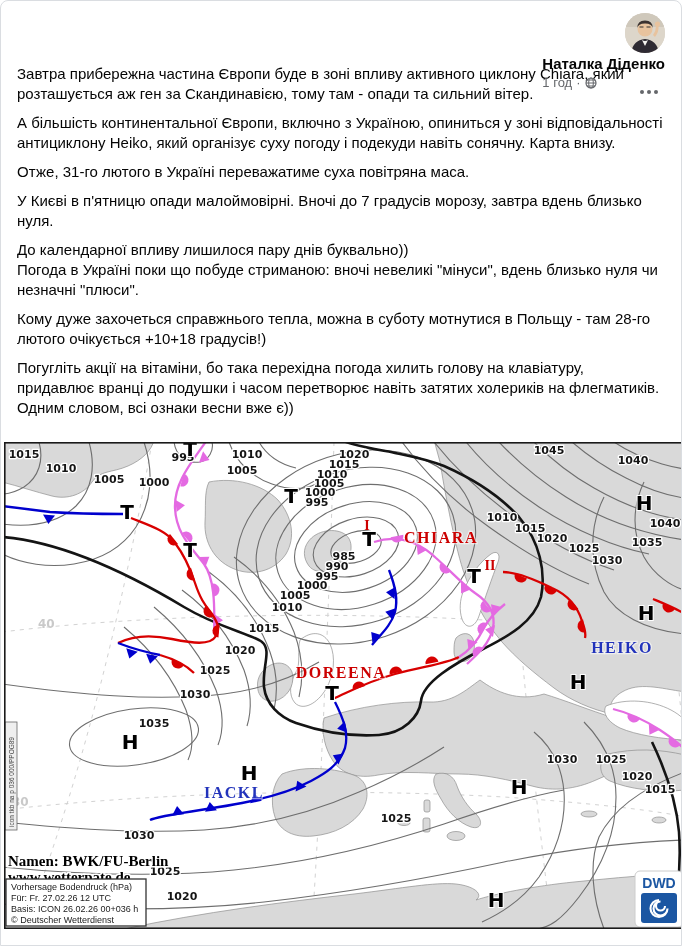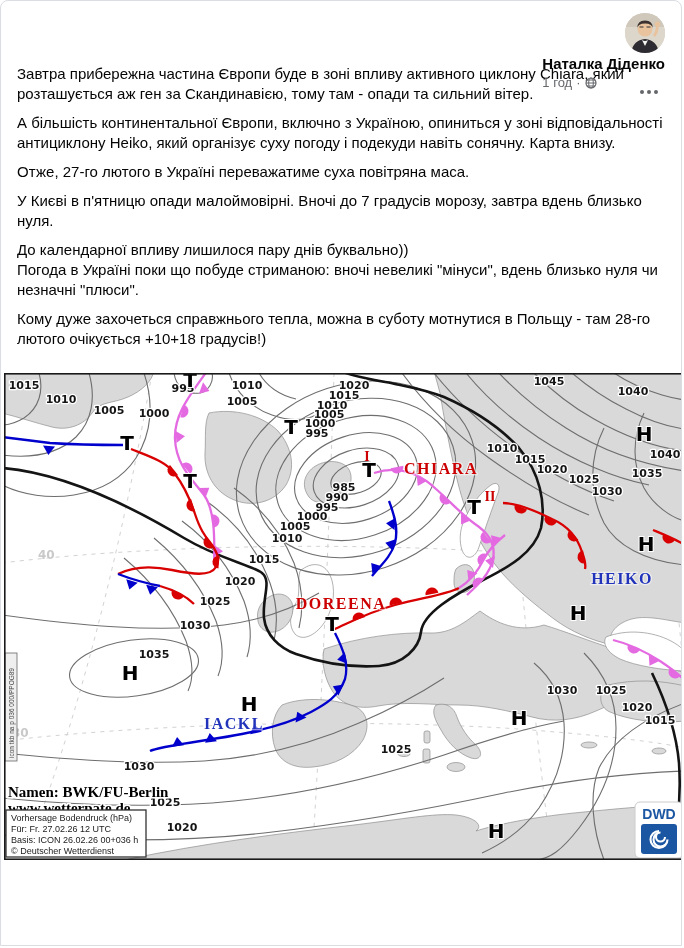--- a/index.html
+++ b/index.html
@@ -74,25 +74,27 @@
         <circle cx="3" cy="3" r="2" fill="#65676b"></circle>
           <circle cx="10" cy="3" r="2" fill="#65676b"></circle>
           <circle cx="17" cy="3" r="2" fill="#65676b"></circle>
       </svg>
     </div>
   </header>
 
   <div class="post-text">
     <p>Завтра прибережна частина Європи буде в зоні впливу активного циклону Chiara, який розташується аж ген за Скандинавією, тому там - опади та сильний вітер.</p>
     <p>А більшість континентальної Європи, включно з Україною, опиниться у зоні відповідальності антициклону Heiko, який організує суху погоду і подекуди навіть сонячну. Карта внизу.</p>
-    <p>Отже, 27-го лютого в Україні переважатиме суха повітряна маса.</p>
+    <p>Отже, 31-го лютого в Україні переважатиме суха повітряна маса.</p>
     <p>У Києві в п'ятницю опади малоймовірні. Вночі до 7 градусів морозу, завтра вдень близько нуля.</p>
     <p>До календарної впливу лишилося пару днів буквально))
 Погода в Україні поки що побуде стриманою: вночі невеликі "мінуси", вдень близько нуля чи незначні "плюси".</p>
     <p>Кому дуже захочеться справжнього тепла, можна в суботу мотнутися в Польщу - там 28-го лютого очікується +10+18 градусів!)</p>
+    <p>Погугліть акції на вітаміни, бо така перехідна погода хилить голову на клавіатуру, придавлює вранці до подушки і часом перетворює навіть затятих холериків на флегматиків.
+Одним словом, всі ознаки весни вже є))</p>
   </div>
 
   <div class="map-wrap">
     <svg id="map-svg" width="681" height="487" viewBox="0 0 681 487">
       <rect x="0" y="0" width="681" height="487" fill="#ffffff"></rect>
 
       <g class="grid">
         <path d="M 148,0 C 120,160 80,330 20,487"></path>
         <path d="M 330,0 C 325,160 318,330 308,487"></path>
         <path d="M 500,0 C 512,160 528,330 548,487"></path>

